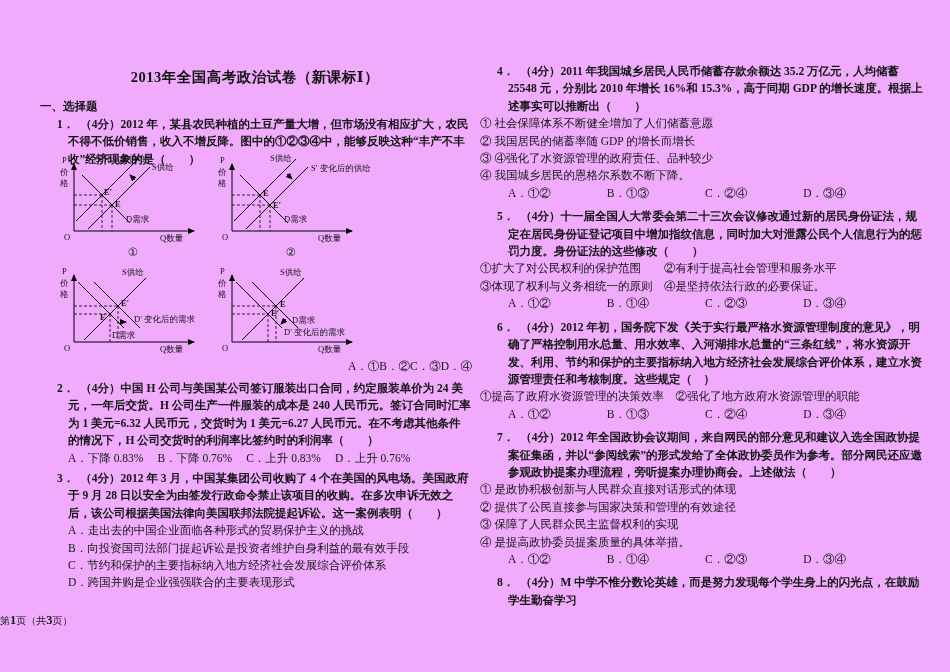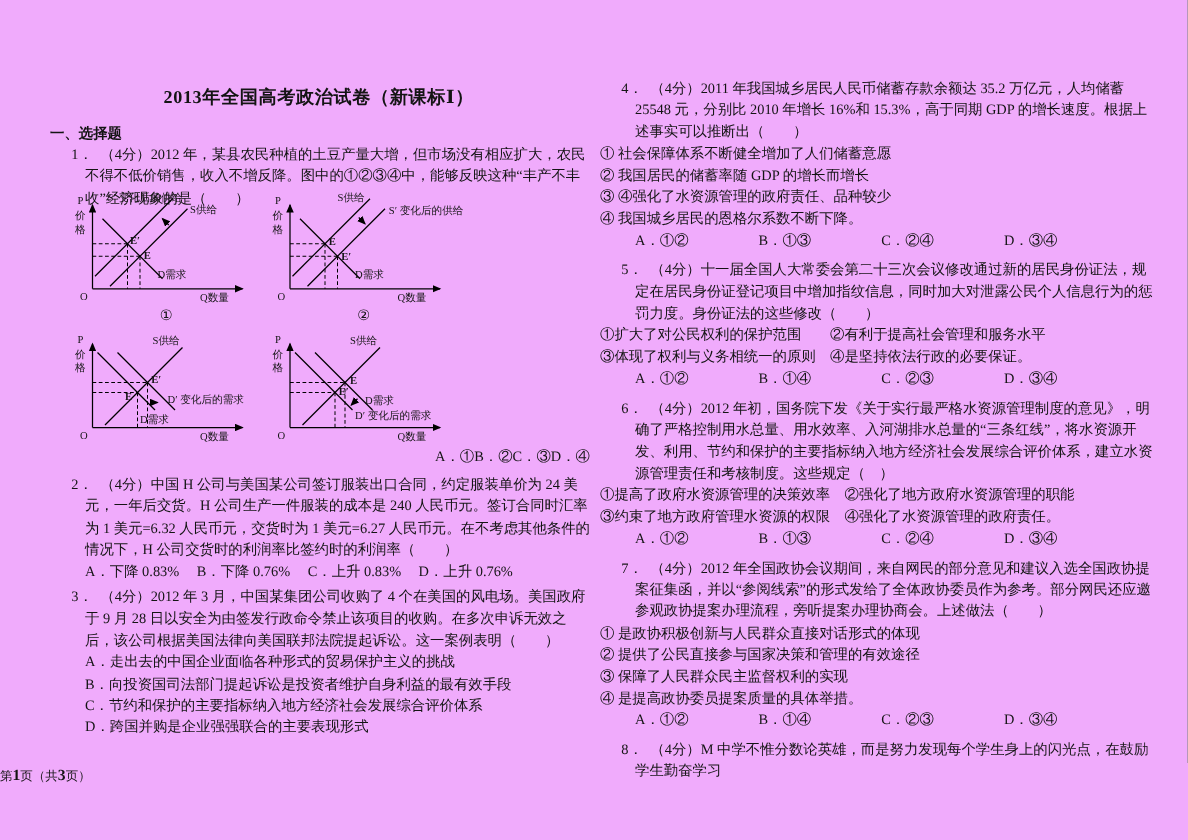--- a/index.html
+++ b/index.html
@@ -2,21 +2,21 @@
 <html><head>
 <meta charset="utf-8">
 <style>
   html,body{margin:0;padding:0;background:#888;}
   .page{position:relative;width:950px;height:672px;background:#f0abfc;overflow:hidden;
         font-family:"Liberation Serif","DejaVu Serif",serif;color:#141414;}
   .abs{position:absolute;}
   .title{font-size:14.5px;font-weight:700;text-align:center;letter-spacing:.5px;}
   .sec{font-size:11.5px;font-weight:700;}
   .q{font-size:11.5px;line-height:17.4px;}
-  .qtext{padding-left:28px;text-indent:-11px;}
+  .qtext{padding-left:28px;text-indent:-11px;font-weight:bold;}
   .qnum{padding-right:6px;}
   .sub{padding-left:0;}
   .optrow{display:flex;padding-left:28px;}
   .optrow span{white-space:nowrap;}
   .g54{justify-content:flex-end;} .g14{gap:14px;} .g38{gap:56px;}
   .optline{padding-left:28px;}
   .rcol .q{margin-bottom:6px;}
   .graph{position:absolute;width:152px;height:108px;}
   .graph svg{position:absolute;left:0;top:0;overflow:visible;}
   .graph svg line{stroke:#000;stroke-width:1;}
@@ -195,21 +195,20 @@
         <span>A．①②</span>
         <span>B．①④</span>
         <span>C．②③</span>
         <span>D．③④</span>
       </div>
     </div>
 
     <div class="q">
       <div class="qtext"><span class="qnum">6．</span><span>（4分）2012 年初，国务院下发《关于实行最严格水资源管理制度的意见》，明确了严格控制用水总量、用水效率、入河湖排水总量的“三条红线”，将水资源开发、利用、节约和保护的主要指标纳入地方经济社会发展综合评价体系，建立水资源管理责任和考核制度。这些规定（　）</span></div>
       <div class="sub">①提高了政府水资源管理的决策效率　②强化了地方政府水资源管理的职能</div>
-      <div class="sub">③约束了地方政府管理水资源的权限　④强化了水资源管理的政府责任。</div>
       <div class="optrow g38">
         <span>A．①②</span>
         <span>B．①③</span>
         <span>C．②④</span>
         <span>D．③④</span>
       </div>
     </div>
 
     <div class="q">
       <div class="qtext"><span class="qnum">7．</span><span>（4分）2012 年全国政协会议期间，来自网民的部分意见和建议入选全国政协提案征集函，并以“参阅线索”的形式发给了全体政协委员作为参考。部分网民还应邀参观政协提案办理流程，旁听提案办理协商会。上述做法（　　）</span></div>

